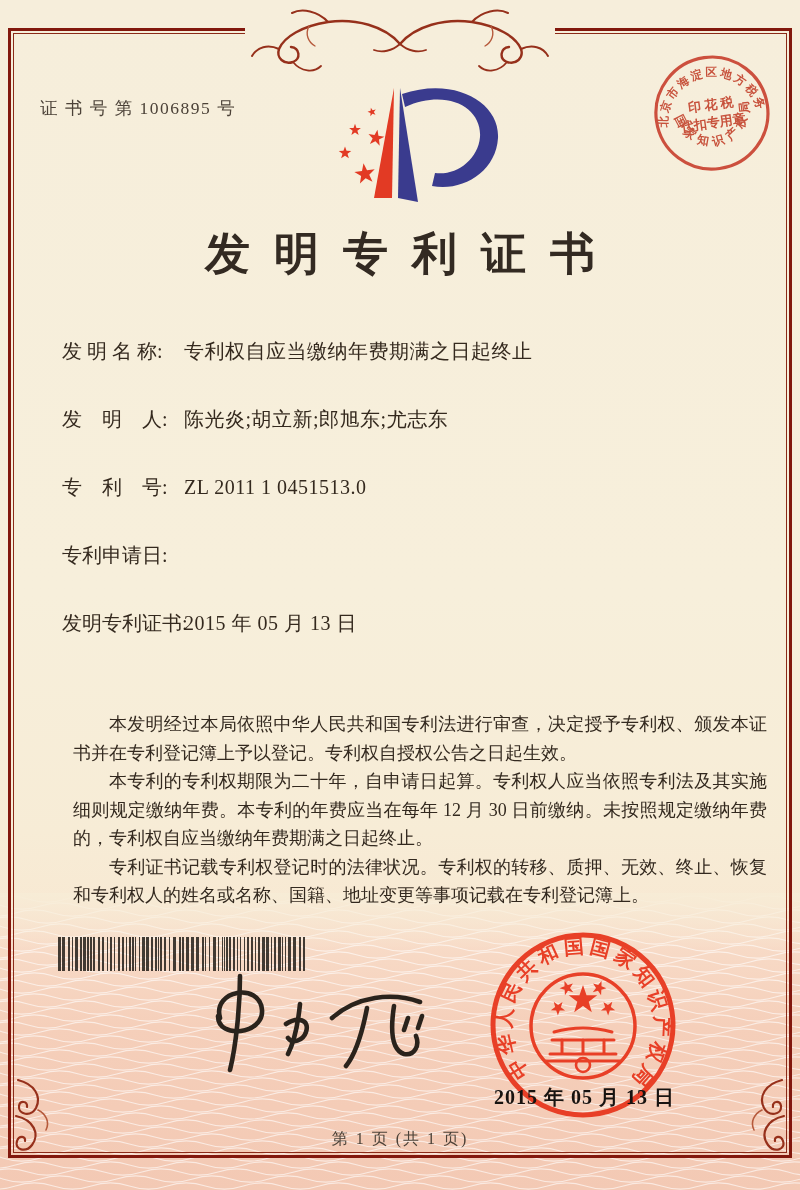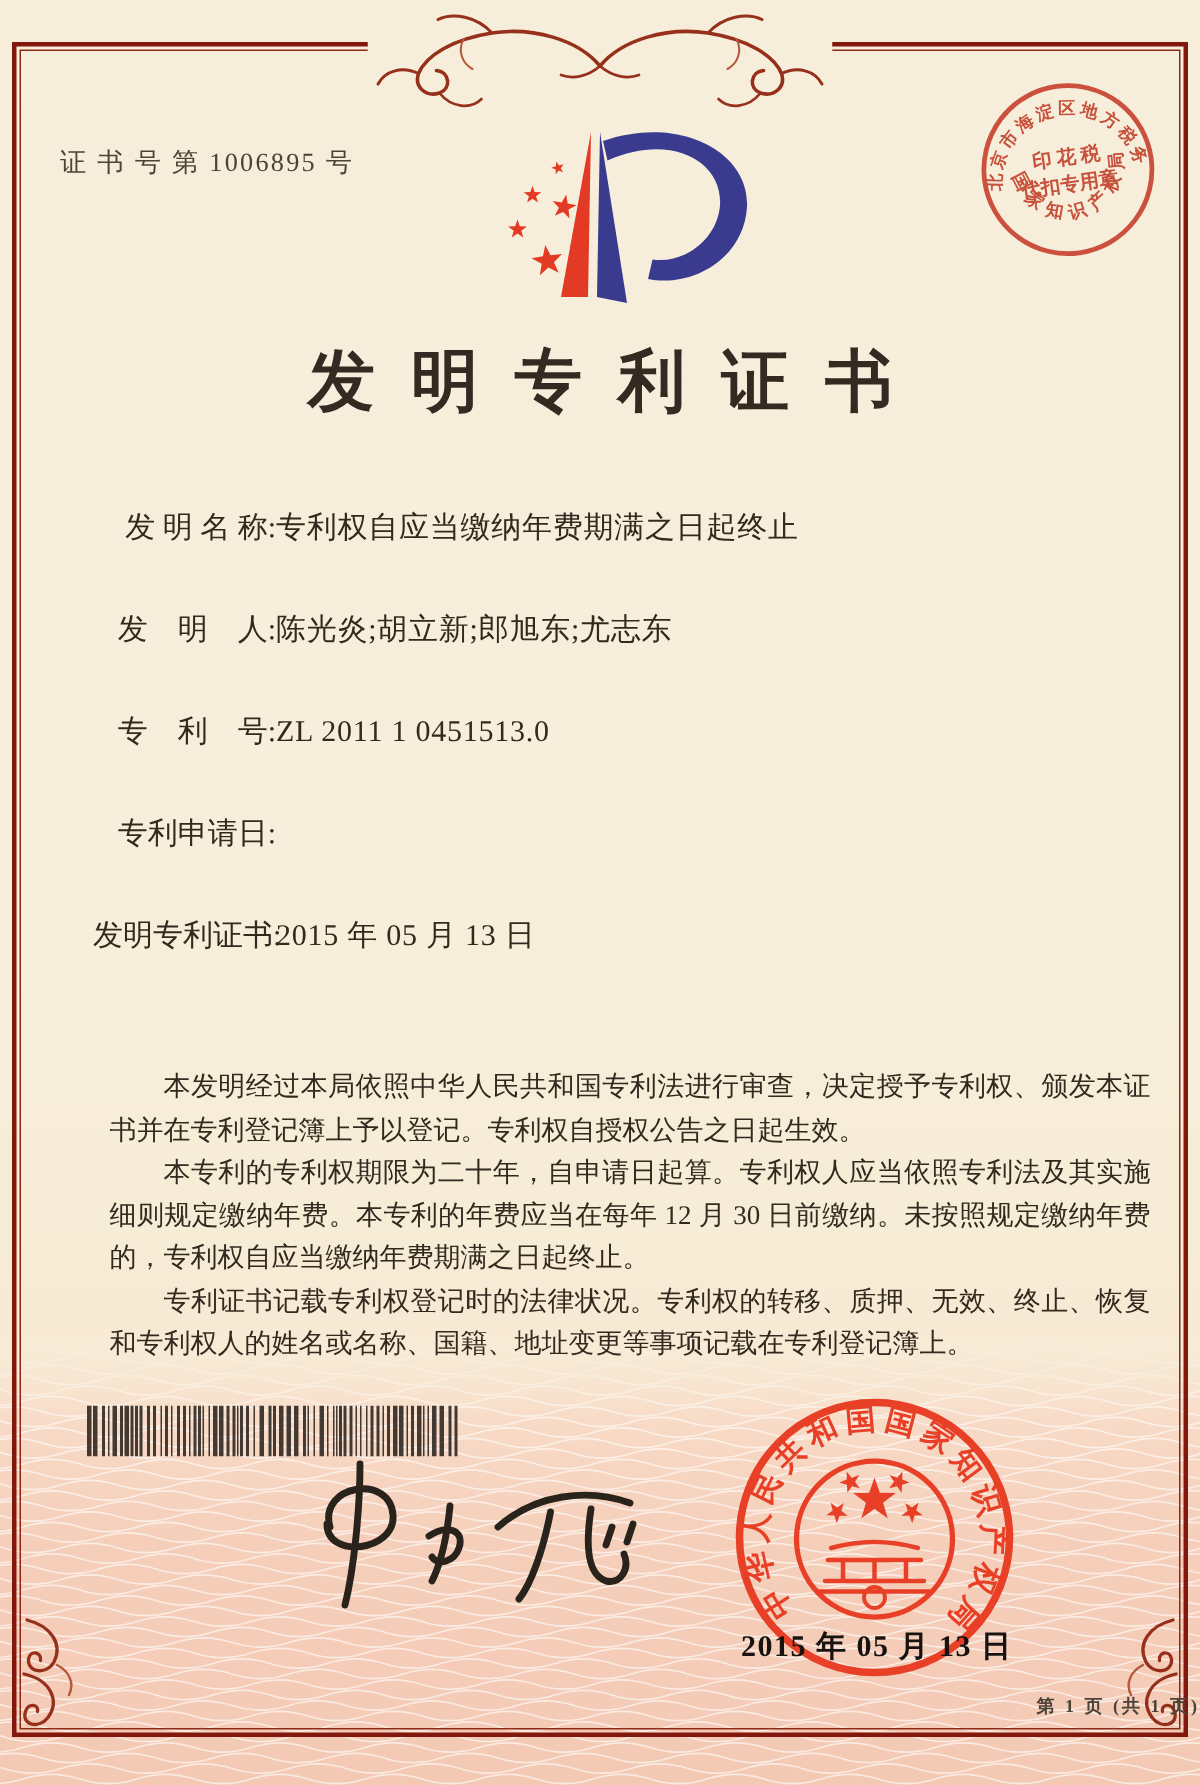--- a/index.html
+++ b/index.html
@@ -28,35 +28,35 @@
            letter-spacing:1.5px;z-index:3;}
   .logo{position:absolute;left:330px;top:80px;z-index:3;}
   .tax-stamp{position:absolute;left:645px;top:46px;z-index:3;transform:rotate(-8deg);opacity:.92;}
 
   .title{position:absolute;left:0;top:224px;width:100%;text-align:center;z-index:3;
          font-size:45px;font-weight:600;color:#332a22;letter-spacing:24px;text-indent:24px;}
 
   .fields{position:absolute;left:62px;top:338px;width:700px;z-index:3;}
   .field-row{display:flex;align-items:baseline;height:28px;margin-bottom:40px;
              font-size:20px;color:#34291e;}
-  .field-label{width:122px;flex:none;white-space:pre;text-align:right;}
+  .field-label{width:122px;flex:none;white-space:pre;}
   .field-value{letter-spacing:.5px;white-space:pre;}
 
   .paragraphs{position:absolute;left:73px;top:710px;width:694px;z-index:3;
               font-size:18px;line-height:28.5px;color:#33291f;text-align:justify;}
   .paragraphs p{margin:0;text-indent:2em;}
 
   .barcode{position:absolute;left:58px;top:937px;z-index:3;opacity:.88;}
   .officer{position:absolute;left:62px;top:1008px;z-index:3;font-size:21px;color:#2e2620;line-height:35px;}
   .signature{position:absolute;left:182px;top:966px;z-index:4;}
   .seal{position:absolute;left:488px;top:930px;z-index:3;opacity:.95;}
   .issue-date{position:absolute;left:494px;top:1084px;z-index:5;font-size:20px;font-weight:700;
               color:#171310;letter-spacing:1px;}
-  .footer{position:absolute;left:0;top:1129px;width:100%;text-align:right;z-index:3;
-          font-size:12px;color:#4c4238;letter-spacing:2px;font-weight:bold;}
+  .footer{position:absolute;left:0;top:1129px;width:100%;text-align:center;z-index:3;
+          font-size:16px;color:#4c4238;letter-spacing:2px;}
   svg text{font-family:"Liberation Serif","DejaVu Serif",serif;}
 </style>
 </head>
 <body>
 
 <svg width="0" height="0" style="position:absolute" aria-hidden="true">
   <defs>
     <path id="star-shape" d="M0,-10 L2.35,-3.24 L9.51,-3.09 L3.80,1.24 L5.88,8.09 L0,4 L-5.88,8.09 L-3.80,1.24 L-9.51,-3.09 L-2.35,-3.24 Z"></path>
   </defs>
 </svg>

